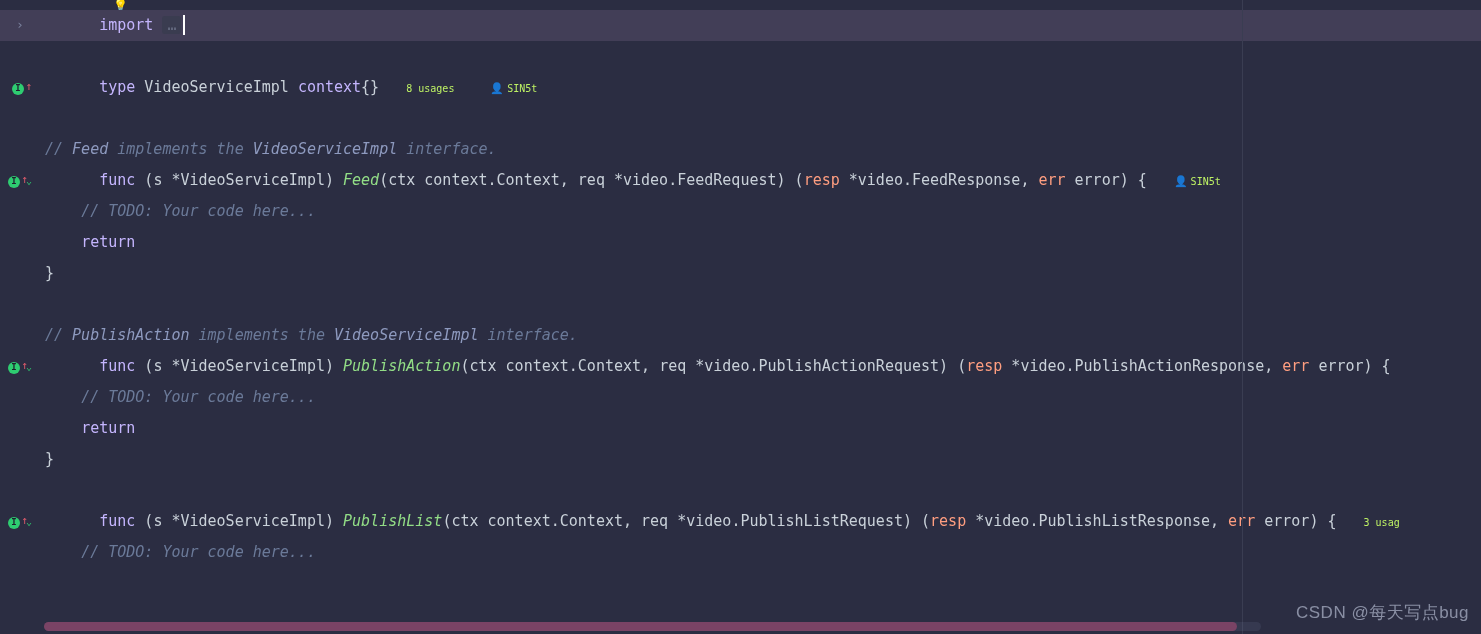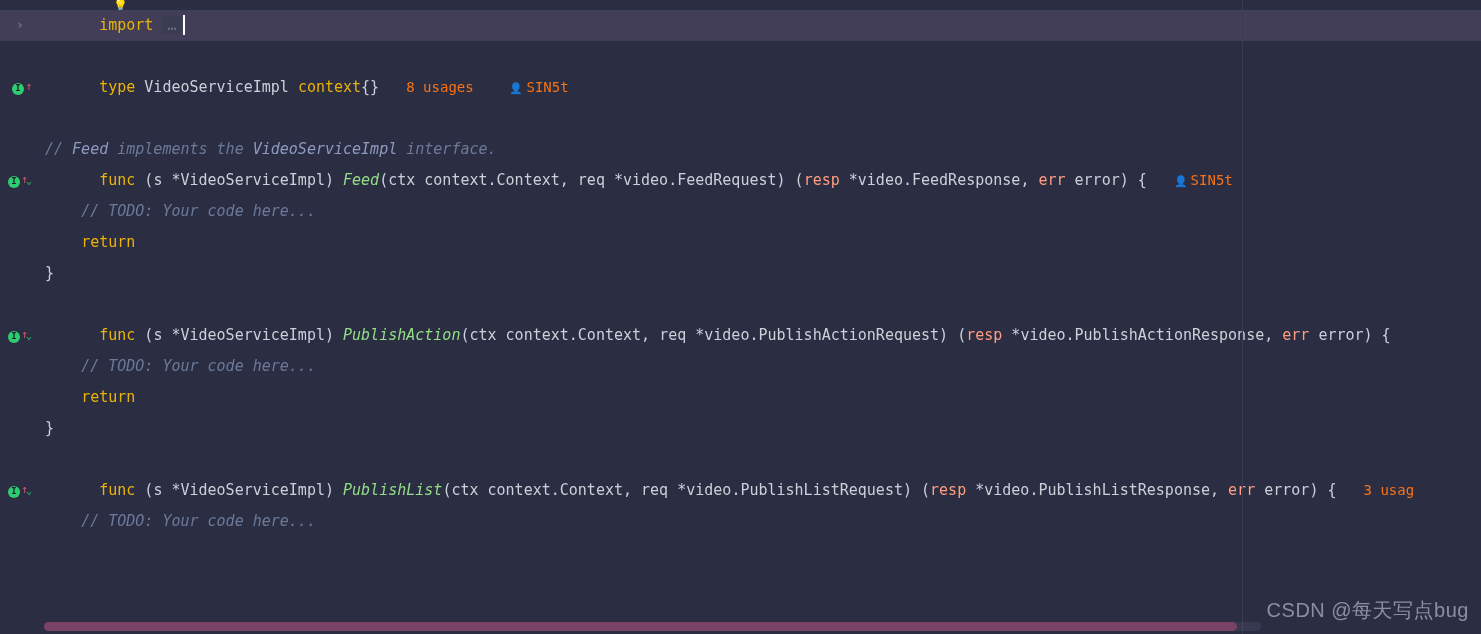--- a/index.html
+++ b/index.html
@@ -65,23 +65,23 @@
     font-size:11px;
     position:absolute; right:-4px; top:-2px;
   }
   .down-green {
     color:#2ecc71;
     font-size:10px;
     margin-left:2px;
   }   
 
   
-  .tk-keyword { color:#eab308;margin-top:26px;}
+  .tk-keyword { color:#c4b5fd;margin-top:26px;}
   .tk-method { color:#92dd86; font-style:italic;}
-  .tk-usage { color:#f97316; font-size:14px;}
+  .tk-usage { color:#bef264; font-size:10px;}
   .tk-cmt { color:#6b7a99; font-style:italic;}
   .tk-cmt-bright{ color:#8e9abf; font-style:italic;}
   .tk-slash { color:#6b7a99; font-style:italic;}
   .tk-dots { color:#656a80;}
   .user-glyph{
     display:inline-block;
     font-size:11px;
     color:#6c7086;
     margin-right:3px;
   }
@@ -117,21 +117,21 @@
     width:98%;
     background:#bd4e7a;
     opacity:0.5;
     border-radius:5px;
   }
 
   .watermark {
     position:absolute;
     bottom:8px; right:12px;
     color:#9aa0b5;
-    font-size:20px;
+    font-size:17px;
     font-family: Arial, sans-serif;
     letter-spacing:0.5px;
     opacity:0.85;
   }
 
 </style>
 </head>
 <body>
 
 <div class="editor">
@@ -200,20 +200,24 @@
   <div class="line">
     <div class="gutter"></div>
     <div class="line-content"><span>}</span></div>
   </div>
 
   <div class="line">
       <div class="gutter"></div>
       <div class="line-content"> </div>
     </div>
 
+  <div class="line">
+    <div class="gutter"></div>
+    <div class="line-content tk-cmt"><span class="tk-slash">// </span><span class="tk-cmt-bright">PublishAction </span><span>implements the </span><span class="tk-cmt-bright">VideoServiceImpl </span><span>interface.</span></div>
+  </div>
 
   <div class="line">
     <div class="gutter">
         <span class="impl-icon"></span>
         <span class="down-green">⌄</span>
       </div>
     <div class="line-content">
       <span class="tk-keyword">func</span><span> </span><span>(</span><span style="color:#c9d1d9;">s</span><span> *</span><span style="color:#c9d1d9;">VideoServiceImpl</span><span>) </span><span class="tk-method">PublishAction</span><span>(</span><span style="color:#c9d1d9;">ctx</span><span> </span><span style="color:#c9d1d9;">context</span><span>.</span><span style="color:#c9d1d9;">Context</span><span>, </span><span style="color:#c9d1d9;">req</span><span> *</span><span style="color:#c9d1d9;">video</span><span>.</span><span style="color:#c9d1d9;">PublishActionRequest</span><span>) (</span><span style="color:#ff9e80;">resp</span><span> *</span><span style="color:#c9d1d9;">video</span><span>.</span><span style="color:#c9d1d9;">PublishActionResponse</span><span>, </span><span style="color:#ff9e80;">err</span><span style="color:#c9d1d9;"> error</span><span>) {</span>
     </div>
   </div>

